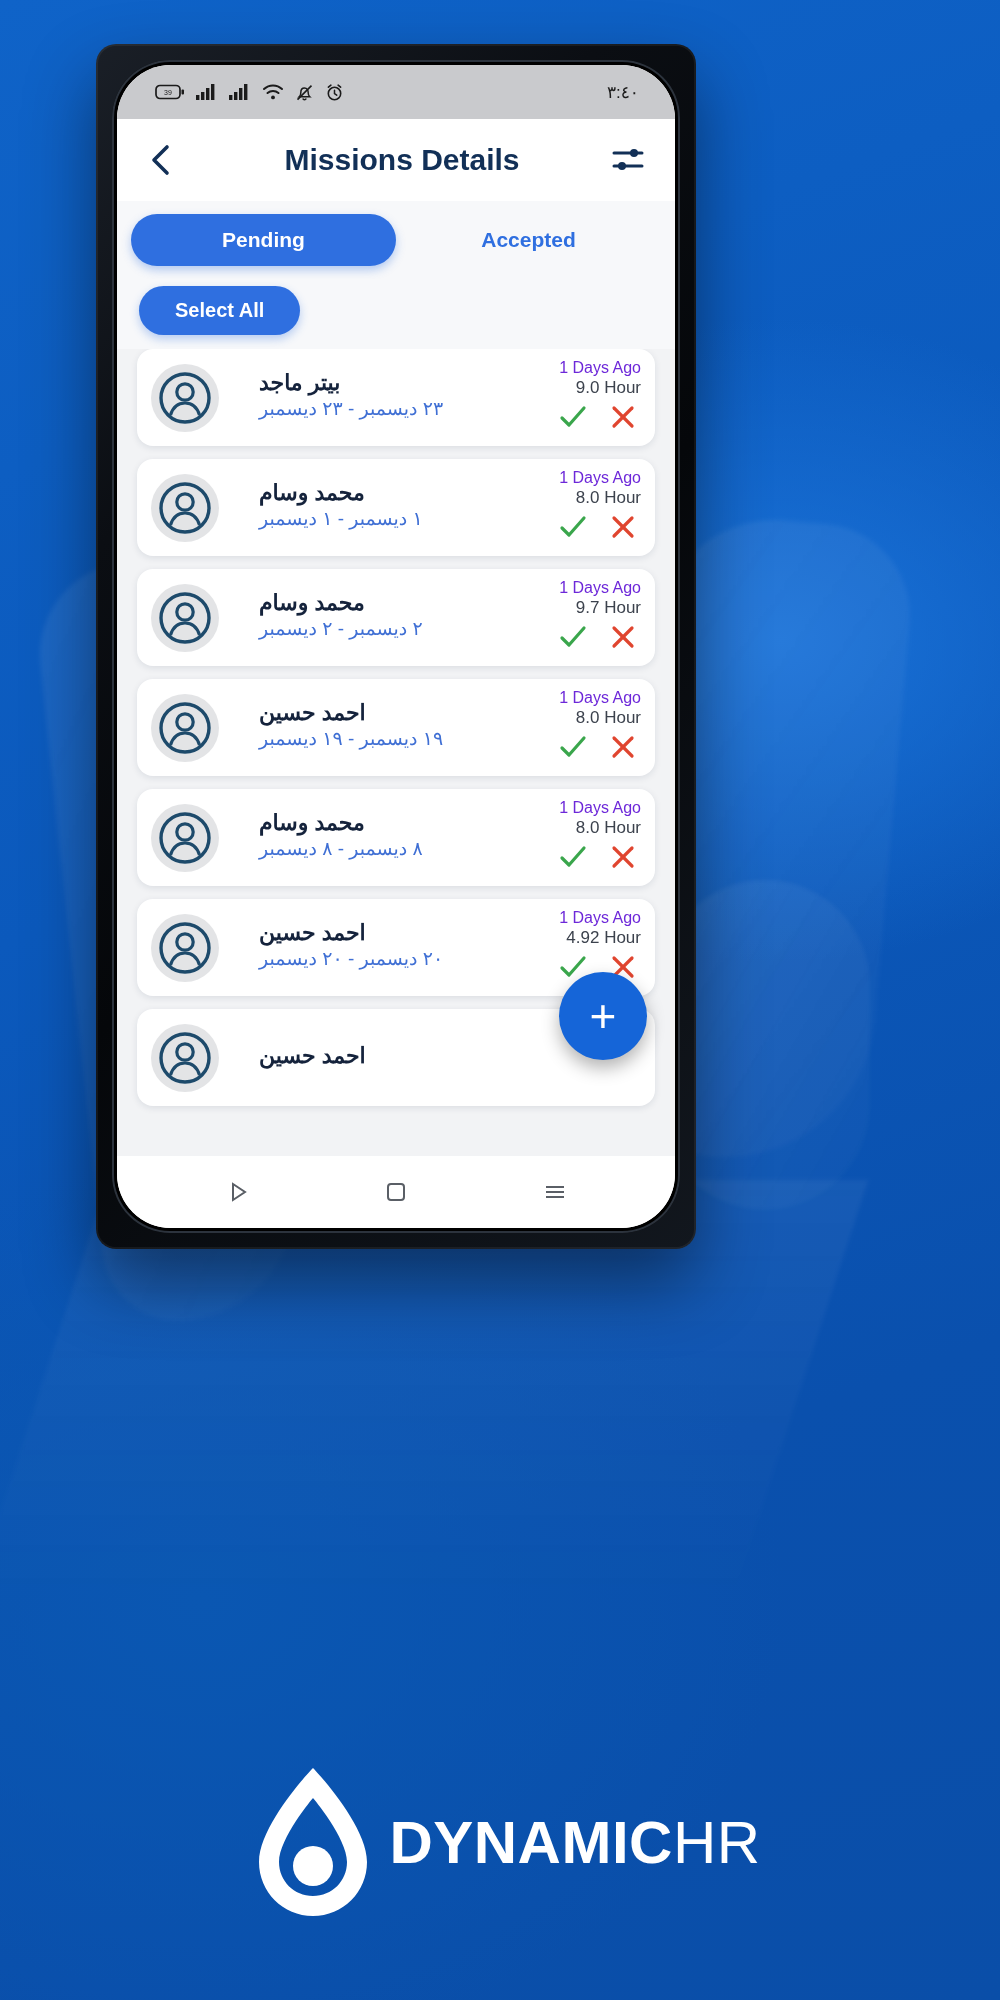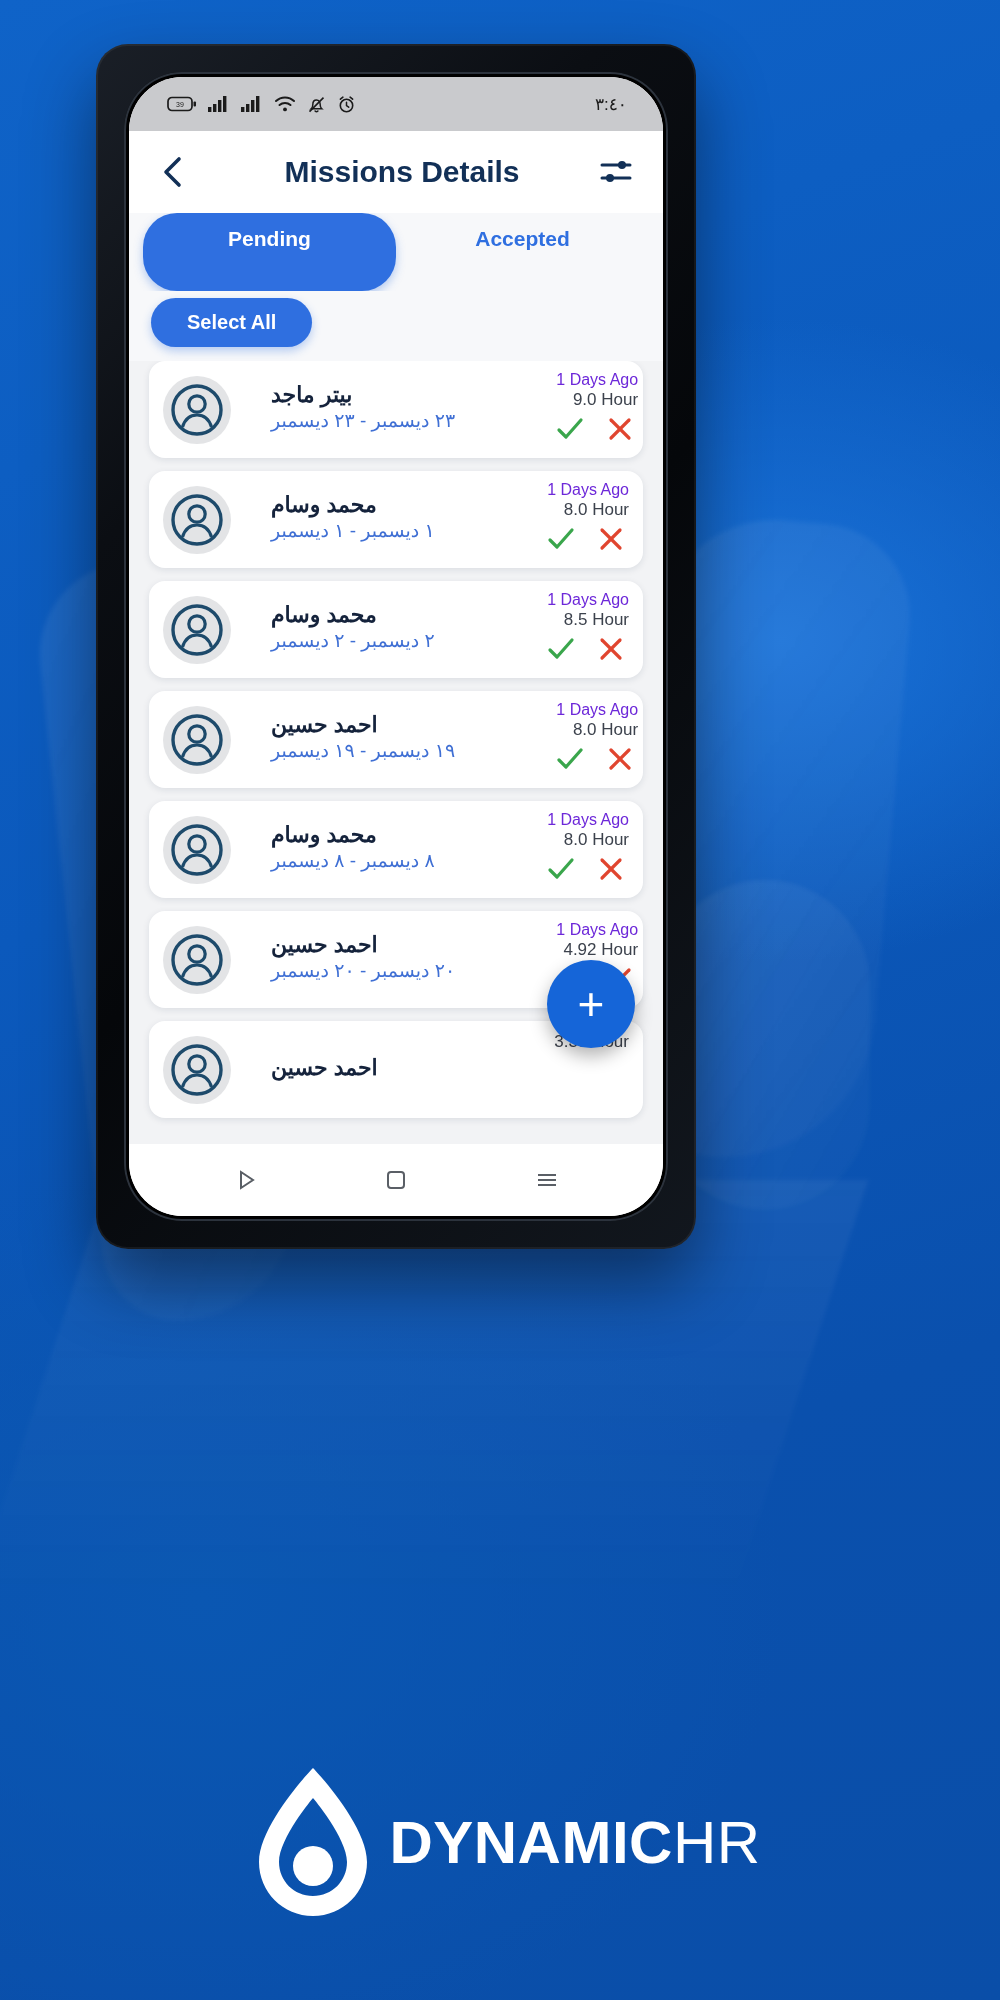--- a/index.html
+++ b/index.html
@@ -30,24 +30,24 @@
   .hand.h3 { left:660px; top:880px;  width:210px; height:330px; border-radius:110px; }
   .hand.h4 { left:40px;  top:1180px; width:760px; height:420px;
              border-radius:0; transform:skewX(-18deg);
              background:linear-gradient(180deg, rgba(255,255,255,0.05), rgba(255,255,255,0)); }
 
   
   #phone {
     position:absolute;
     left:96px; top:44px;
     width:600px; height:1205px;
-    border-radius:32px;
+    border-radius:20px;
     background:linear-gradient(135deg,#1a1f27 0%,#0b0e13 28%,#05070a 55%,#12171e 100%);
     box-shadow:0 34px 70px rgba(0,0,0,0.45), 0 0 0 2px rgba(255,255,255,0.06) inset;
-    padding:28px;
+    padding:16px;
   }
   #phone-inner {
     width:100%; height:100%;
     border-radius:58px;
     background:#000;
     padding:5px;
     box-shadow:0 0 0 2px #2c333d inset;
   }
   #screen {
     width:100%; height:100%;
@@ -82,21 +82,21 @@
     position:absolute; left:12px; right:0; text-align:center;
     font-size:30px; font-weight:bold; color:#123057;
     pointer-events:none;
   }
   #filter-btn { margin-left:auto; width:42px; height:42px; display:flex; align-items:center; justify-content:center; cursor:pointer; z-index:2; }
 
   
   #tabs {
     flex:0 0 78px;
     background:#f7f8fa;
-    display:flex; 
+    display:flex; align-items:center;
     padding:0 14px;
   }
   .tab {
     flex:1;
     text-align:center;
     font-size:21px;
     font-weight:bold;
     color:#2f6fe0;
     padding:14px 0;
     border-radius:34px;
@@ -357,21 +357,21 @@
             <circle cx="28" cy="22" r="8.2" fill="none" stroke="#1d4a6b" stroke-width="3.2"></circle>
             <path d="M13.5 45c2.6-8.2 8.2-12 14.5-12s11.9 3.8 14.5 12" fill="none" stroke="#1d4a6b" stroke-width="3.2"></path>
           </svg>
         </div>
         <div class="card-mid">
           <div class="emp-name">محمد وسام</div>
           <div class="emp-date">٢ ديسمبر - ٢ ديسمبر</div>
         </div>
         <div class="card-right">
           <div class="ago">1 Days Ago</div>
-          <div class="hours">8.5 Hour</div>
+          <div class="hours">9.7 Hour</div>
           <div class="actions">
             <div class="act">
               <svg width="28" height="26" viewBox="0 0 28 26">
                 <polyline points="3,14 10,21 25,4" fill="none" stroke="#3aa64c" stroke-width="3.2" stroke-linecap="round" stroke-linejoin="round"></polyline>
               </svg>
             </div>
             <div class="act">
               <svg width="26" height="26" viewBox="0 0 26 26">
                 <line x1="4" y1="4" x2="22" y2="22" stroke="#e0452f" stroke-width="3.2" stroke-linecap="round"></line>
                 <line x1="22" y1="4" x2="4" y2="22" stroke="#e0452f" stroke-width="3.2" stroke-linecap="round"></line>

